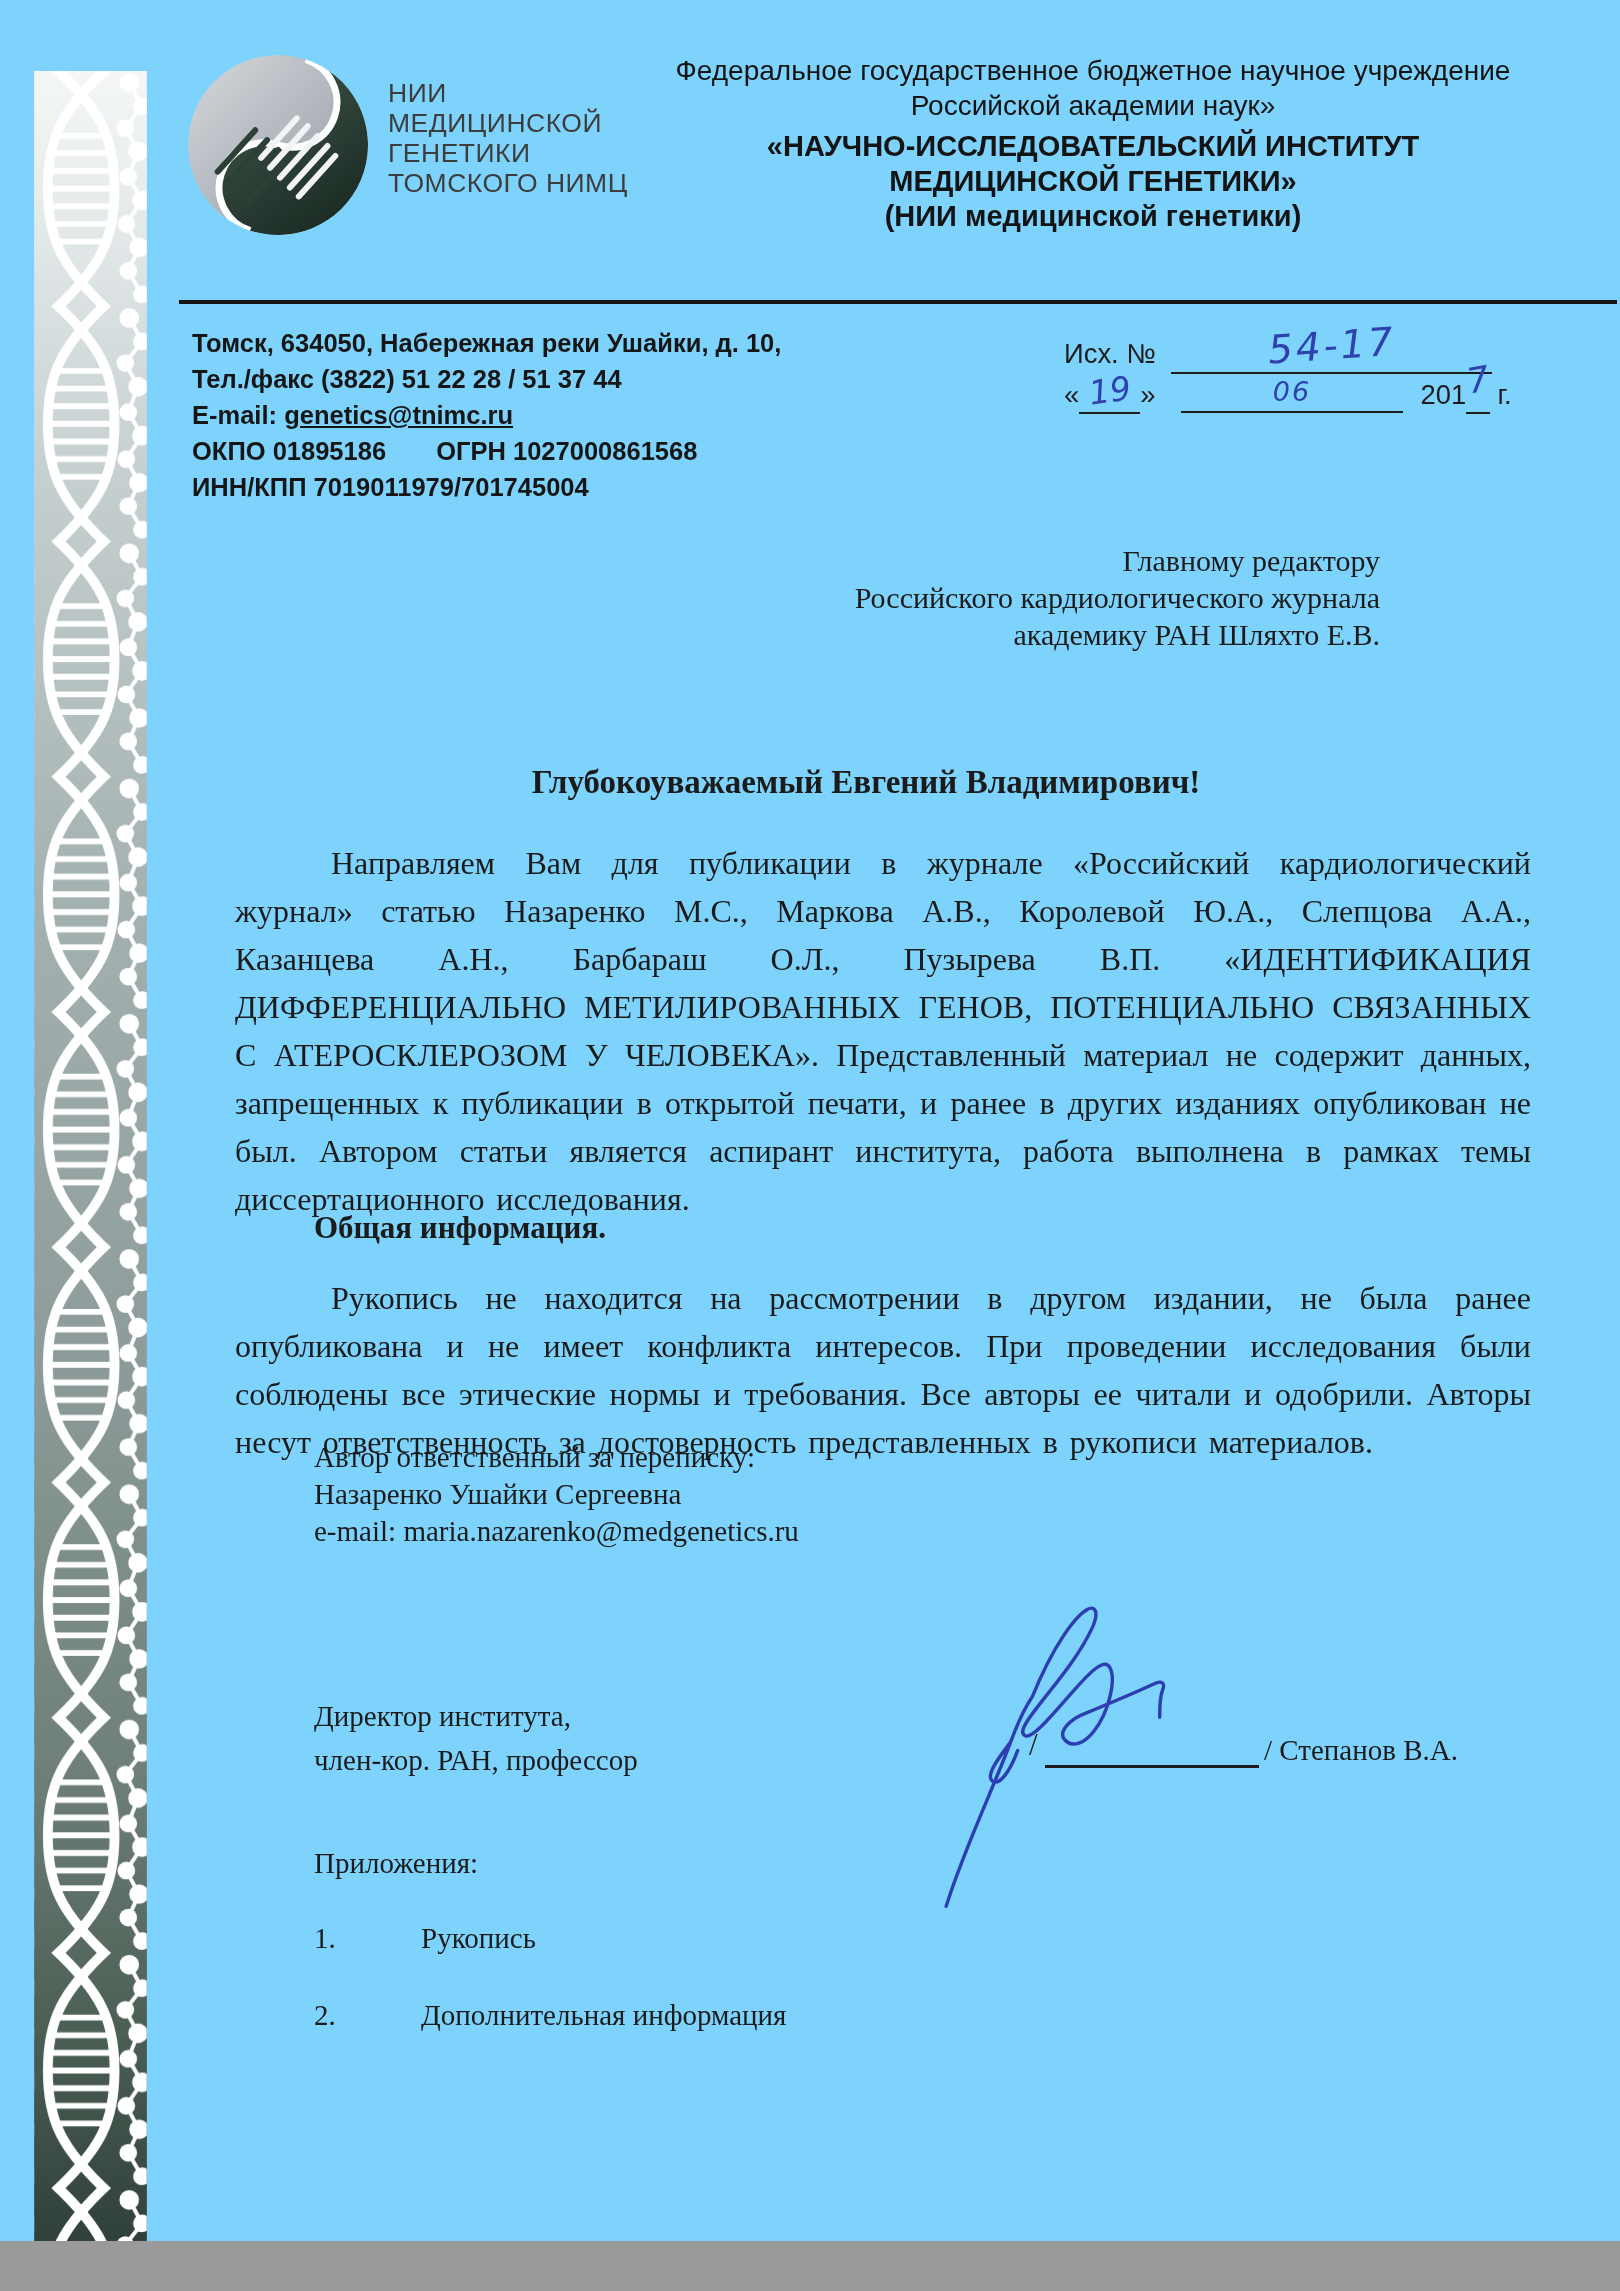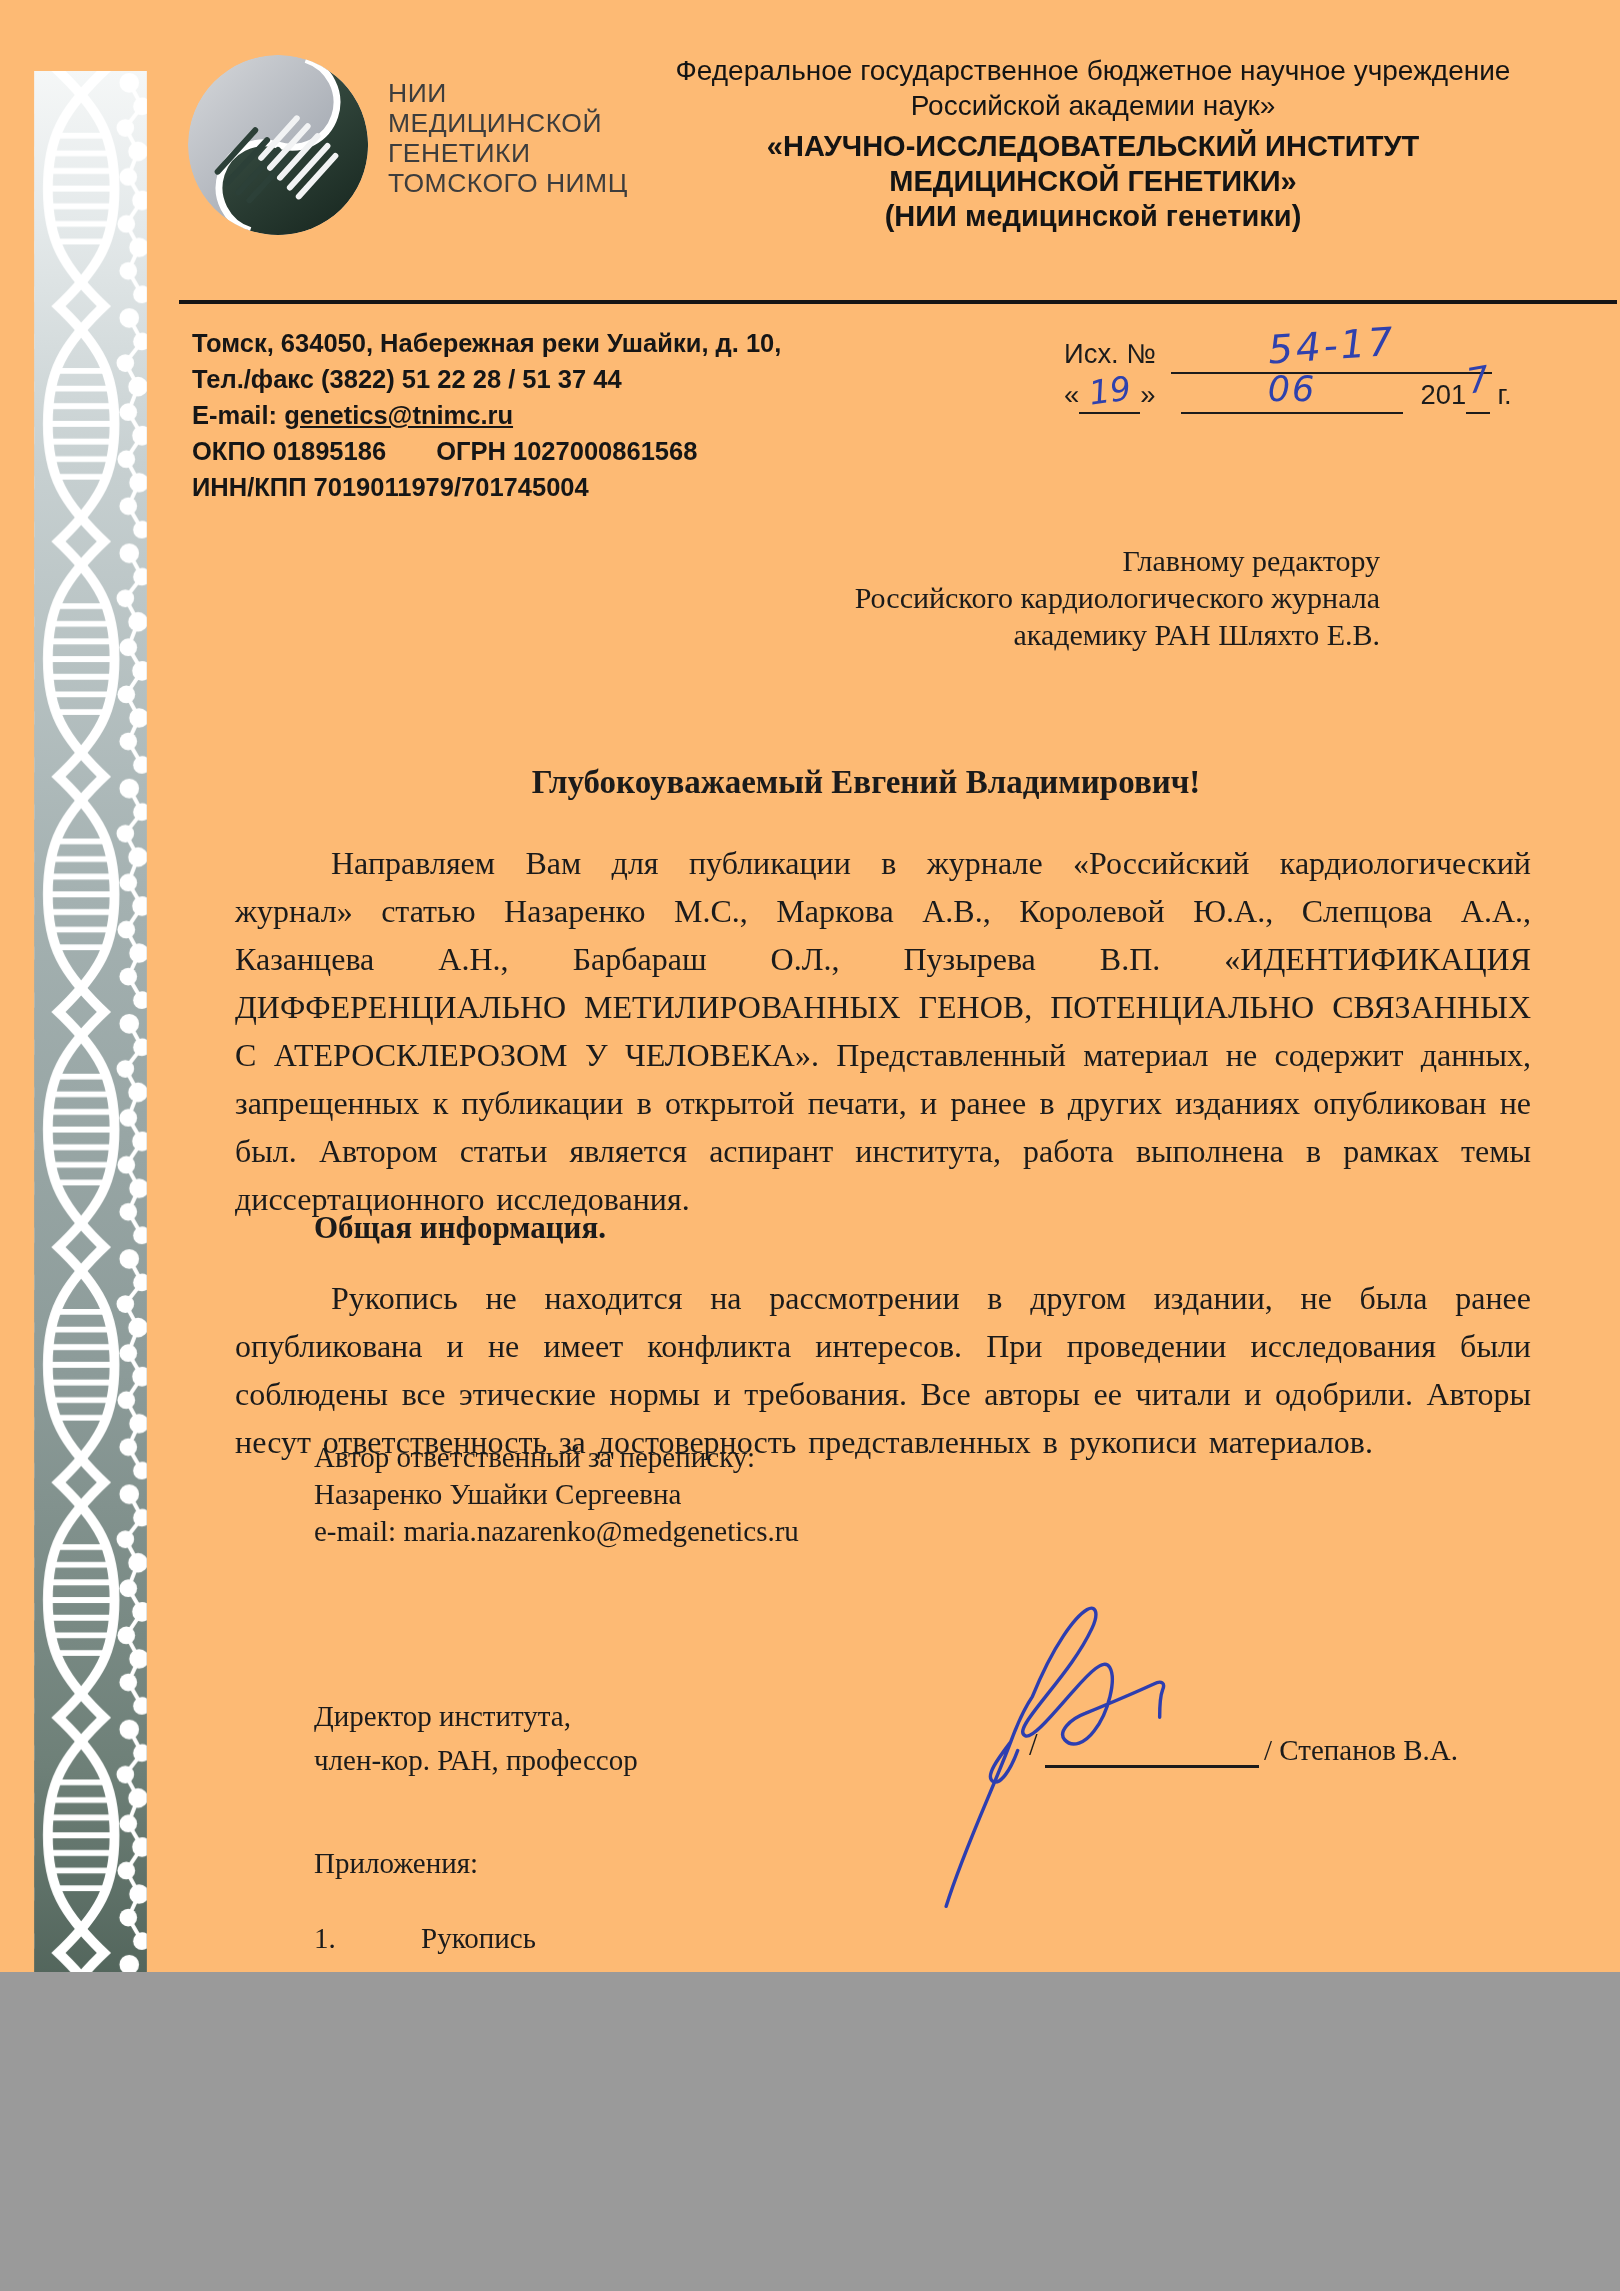--- a/index.html
+++ b/index.html
@@ -1,18 +1,18 @@
 <!DOCTYPE html>
 <html lang="ru"><head>
 <meta charset="utf-8">
 <style>
   html,body{margin:0;padding:0;background:#9a9a9a;}
   .page{
-    position:relative;width:1620px;height:1972px;margin:0 auto;
-    background:#fdba74;overflow:hidden;
+    position:relative;width:1620px;height:2241px;margin:0 auto;
+    background:#7dd3fc;overflow:hidden;
     font-family:"Liberation Serif",serif;color:#1b1b1b;
   }
   .sans{font-family:"Liberation Sans",sans-serif;}
 
   
   .dna-strip{position:absolute;left:34px;top:71px;width:113px;height:2174px;}
 
   
   .logo{position:absolute;left:184px;top:51px;width:188px;height:188px;}
   .logo-text{
@@ -46,21 +46,21 @@
     border-bottom:2px solid #1c1c1c;vertical-align:baseline;
   }
   .w-num{width:321px;margin-left:7.8px;}
   .w-day{width:61px;}
   .w-month{width:222px;margin-left:25.5px;}
   .w-yr{width:23.5px;}
   .yr{margin-left:17.6px;}
   .hand{font-family:"DejaVu Sans",sans-serif;font-style:italic;color:#2f41ad;}
   .hw-num{font-size:39px;display:inline-block;transform:rotate(-4deg);position:relative;top:-3.9px;letter-spacing:2.9px;}
   .hw-day{font-size:33px;display:inline-block;transform:rotate(-8deg);position:relative;top:-2px;}
-  .hw-month{font-size:35px;display:inline-block;position:relative;top:-2.9px;letter-spacing:2px;}
+  .hw-month{font-size:27px;display:inline-block;position:relative;top:-2.9px;letter-spacing:2px;}
   .hw-year{font-size:35px;display:inline-block;transform:rotate(-10deg);position:relative;top:-11.8px;}
 
   
   .addressee{
     position:absolute;right:240px;top:542px;text-align:right;
     font-size:30px;line-height:37px;
   }
 
   .salutation{
     position:absolute;left:218px;top:764px;width:1296px;

